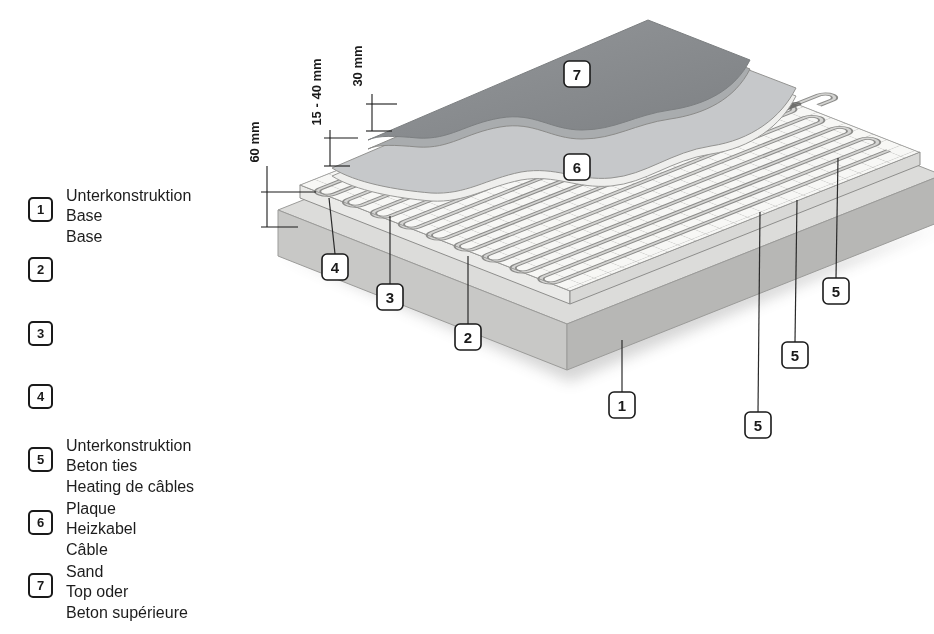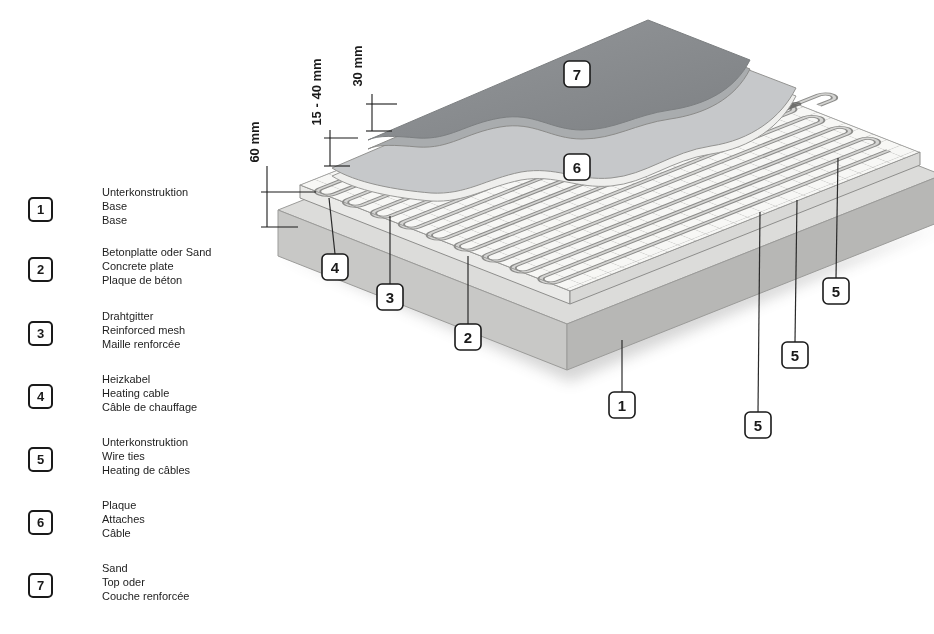--- a/index.html
+++ b/index.html
@@ -3,21 +3,21 @@
 <meta charset="utf-8">
 <style>
   html,body{margin:0;padding:0;background:#fff;}
   #page{position:relative;width:934px;height:634px;background:#ffffff;overflow:hidden;
         font-family:"Liberation Sans",sans-serif;}
   
   .legend-item{position:absolute;left:28px;display:flex;gap:13px;}
   .lg-badge{flex:0 0 auto;width:21px;height:21px;margin-top:11px;border:2px solid #1a1a1a;
             border-radius:5px;background:#fff;font-weight:bold;font-size:13px;line-height:21px;
             text-align:center;color:#1a1a1a;}
-  .lg-lines{font-size:11px;line-height:1.27;color:#1d1d1d;margin-left:36px;}
+  .lg-lines{font-size:16px;line-height:1.27;color:#1d1d1d;}
   .lg-lines div{white-space:nowrap;}
   
   .dimtxt{font-size:13px;font-weight:600;fill:#1a1a1a;font-family:"Liberation Sans",sans-serif;}
   .cnum{font-size:15px;font-weight:bold;fill:#1a1a1a;font-family:"Liberation Sans",sans-serif;}
   svg{position:absolute;left:230px;top:0;}
 </style>
 </head>
 <body>
 
 <div id="page">
@@ -25,64 +25,49 @@
   <div class="legend-item" style="top:186px">
     <div class="lg-badge">1</div>
     <div class="lg-lines">
       <div>Unterkonstruktion</div>
       <div>Base</div>
       <div>Base</div>
     </div>
   </div>
   <div class="legend-item" style="top:246px">
     <div class="lg-badge">2</div>
-    <div class="lg-lines">
-      <div>Betonplatte oder Sand</div>
-      <div>Concrete plate</div>
-      <div>Plaque de béton</div>
-    </div>
   </div>
   <div class="legend-item" style="top:310px">
     <div class="lg-badge">3</div>
-    <div class="lg-lines">
-      <div>Drahtgitter</div>
-      <div>Reinforced mesh</div>
-      <div>Maille renforcée</div>
-    </div>
   </div>
   <div class="legend-item" style="top:373px">
     <div class="lg-badge">4</div>
-    <div class="lg-lines">
-      <div>Heizkabel</div>
-      <div>Heating cable</div>
-      <div>Câble de chauffage</div>
-    </div>
   </div>
   <div class="legend-item" style="top:436px">
     <div class="lg-badge">5</div>
     <div class="lg-lines">
       <div>Unterkonstruktion</div>
-      <div>Wire ties</div>
+      <div>Beton ties</div>
       <div>Heating de câbles</div>
     </div>
   </div>
   <div class="legend-item" style="top:499px">
     <div class="lg-badge">6</div>
     <div class="lg-lines">
       <div>Plaque</div>
-      <div>Attaches</div>
+      <div>Heizkabel</div>
       <div>Câble</div>
     </div>
   </div>
   <div class="legend-item" style="top:562px">
     <div class="lg-badge">7</div>
     <div class="lg-lines">
       <div>Sand</div>
       <div>Top oder</div>
-      <div>Couche renforcée</div>
+      <div>Beton supérieure</div>
     </div>
   </div>
 
   <svg width="704" height="530" viewBox="0 0 704 530">
     <defs>
       <filter id="soft" x="-30%" y="-30%" width="160%" height="160%">
         <feGaussianBlur stdDeviation="7"></feGaussianBlur>
       </filter>
       <pattern id="mesh" width="15" height="15" patternUnits="userSpaceOnUse">
         <path d="M 15 0 H 0 V 15" fill="none" stroke="#aeaeac" stroke-width="0.9"></path>

